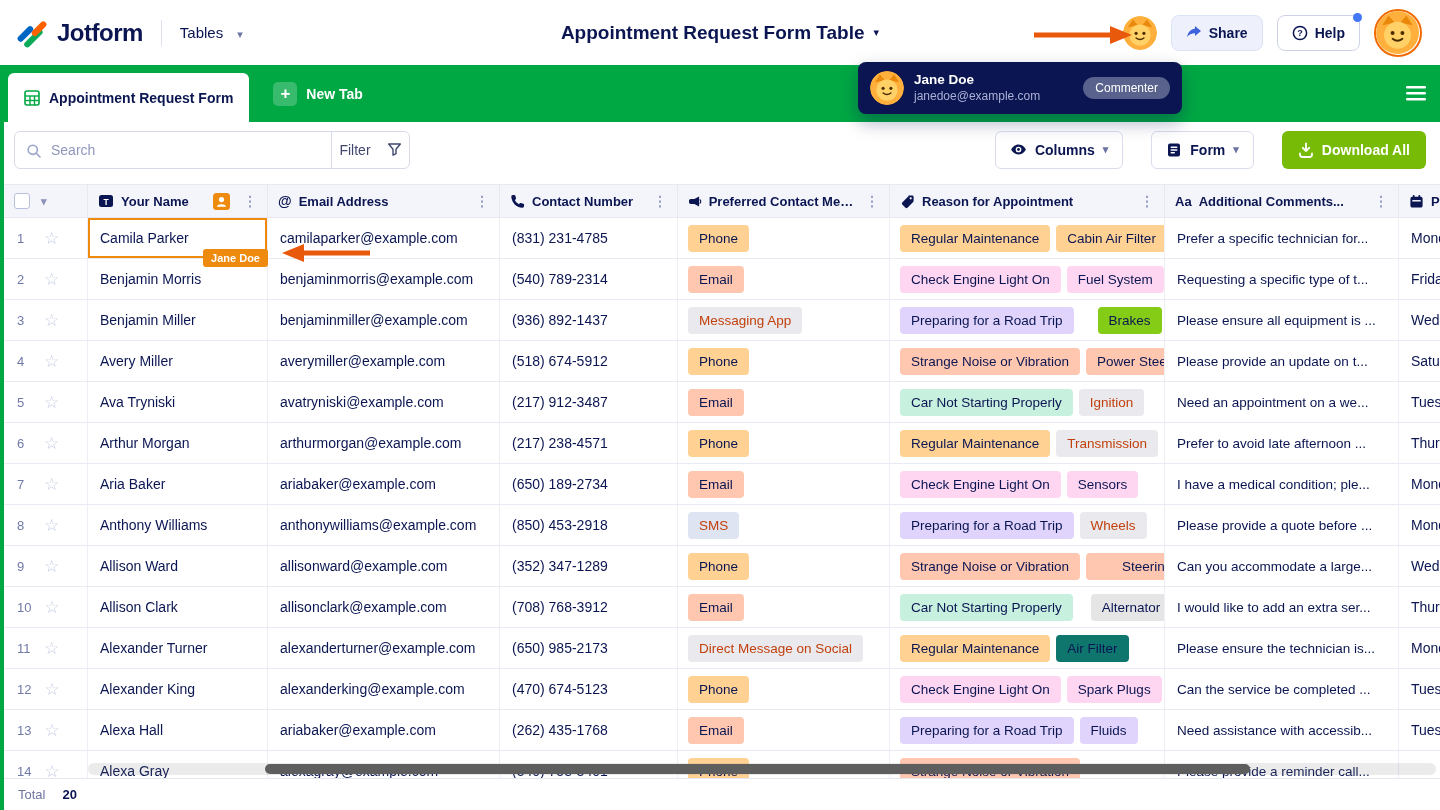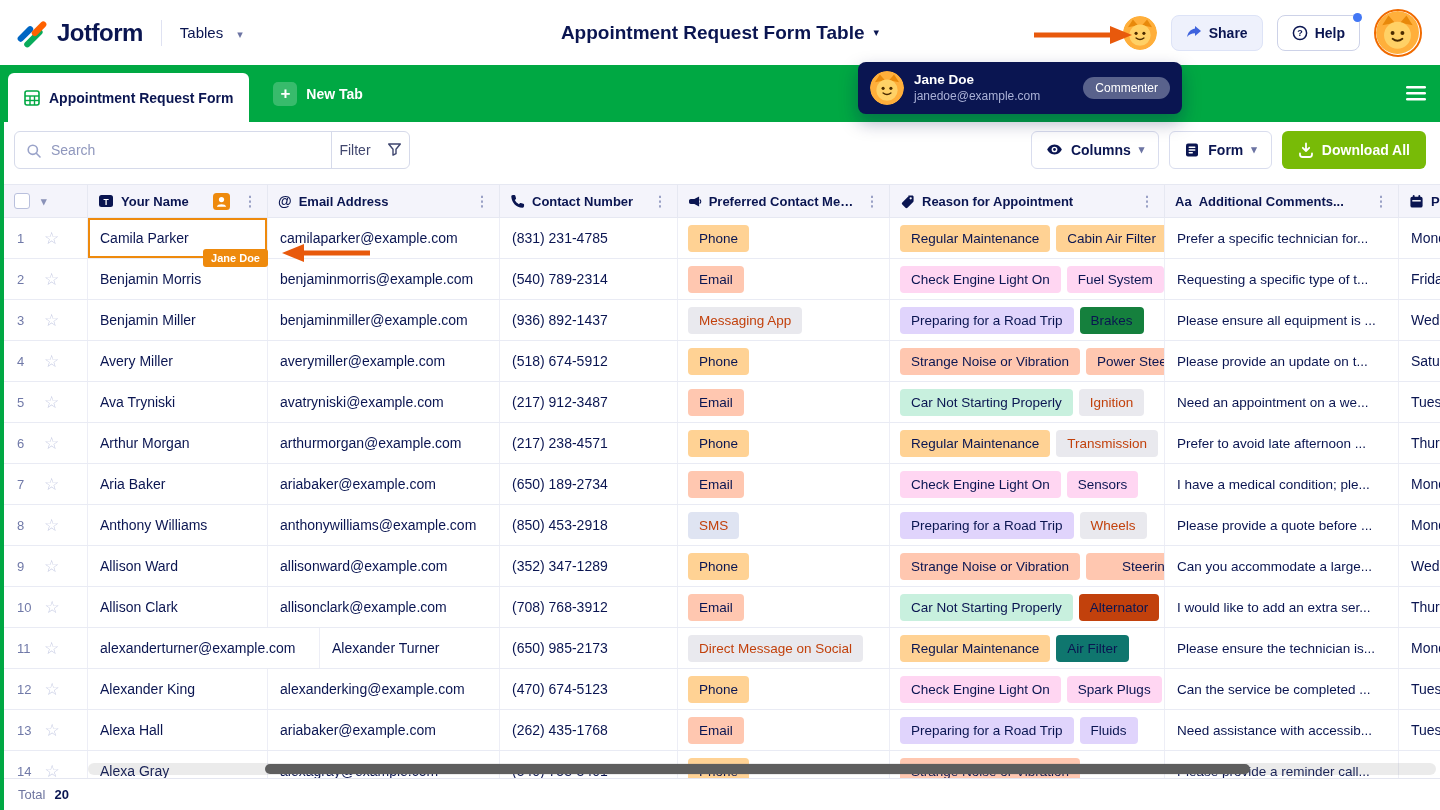--- a/index.html
+++ b/index.html
@@ -37,21 +37,21 @@
   .plus-box { width:24px; height:24px; border-radius:5px; background:rgba(255,255,255,.22); display:flex; align-items:center; justify-content:center; color:#fff; font-size:17px; font-weight:700; line-height:1; }
   .bar-menu { margin-left:auto; margin-right:14px; cursor:pointer; display:flex; }
 
   
   #toolbar { position:absolute; top:122px; left:0; right:0; height:55px; background:#fff; display:flex; align-items:center; padding:0 14px; z-index:10; }
   .search-wrap { display:flex; height:38px; width:396px; border:1px solid #d6daea; border-radius:6px; background:#fff; position:relative; overflow:hidden; }
   .search-wrap input { flex:1; border:none; outline:none; padding:0 10px 0 36px; font-size:14px; color:#0a1551; font-family:"Liberation Sans",sans-serif; background:transparent; }
   .search-wrap input::placeholder { color:#8f97bd; }
   .search-ic { position:absolute; left:11px; top:11px; }
   .filter-btn { width:78px; border-left:1px solid #d6daea; display:flex; align-items:center; justify-content:center; gap:16px; font-size:14px; color:#41476e; cursor:pointer; }
-  .tb-right { margin-left:auto; display:flex; align-items:center; gap:10px; }
+  .tb-right { margin-left:auto; display:flex; align-items:center; gap:28px; }
   .btn { height:38px; display:inline-flex; align-items:center; gap:8px; padding:0 14px; border-radius:6px; font-size:14px; font-weight:600; color:#0a1551; background:#fff; border:1px solid #d9ddee; cursor:pointer; }
   .btn-download { background:#78bb07; border:none; color:#fff; font-weight:700; padding:0 16px; }
 
   
   .c-idx{width:84px;} .c-name{width:180px;} .c-email{width:232px;} .c-phone{width:178px;}
   .c-pref{width:212px;} .c-reason{width:275px;} .c-comments{width:234px;} .c-day{width:164px;}
 
   #thead { position:absolute; top:184px; left:4px; width:1559px; height:34px; display:flex; background:#f4f4fb; border-top:1px solid #e6e8f2; border-bottom:1px solid #e6e8f2; z-index:3; }
   .th { display:flex; align-items:center; gap:7px; padding:0 10px; border-right:1px solid #e6e8f2; font-size:13px; font-weight:700; color:#0a1551; overflow:hidden; cursor:pointer; }
   .th .lbl { white-space:nowrap; overflow:hidden; text-overflow:ellipsis; }
@@ -71,21 +71,21 @@
   .c-comments .cellt { font-size:13.5px; }
   .chips { gap:6px; padding:0 10px; }
   .chip { flex:0 0 auto; height:27px; display:inline-flex; align-items:center; padding:0 11px; border-radius:4px; font-size:13.5px; color:#0a1551; white-space:nowrap; }
   .chip.muted { color:#c2410c; }
   .td.sel { box-shadow:inset 0 0 0 2px #ee8a0d; overflow:visible; z-index:5; }
   .sel-tag { position:absolute; right:-1px; bottom:-9px; background:#ee8a0d; color:#fff; font-size:11px; font-weight:700; padding:3px 8px; border-radius:3px; z-index:6; white-space:nowrap; }
 
   
   #hscroll-track { position:absolute; left:88px; width:1348px; top:763px; height:12px; background:rgba(120,120,120,.15); border-radius:6px; z-index:40; }
   #hscroll-thumb { position:absolute; left:265px; top:764px; width:985px; height:10px; background:#5e5e5e; border-radius:5px; z-index:41; cursor:grab; }
-  #footer { position:absolute; bottom:0; left:0; right:0; height:32px; background:#fff; border-top:1px solid #e4e6f0; display:flex; align-items:center; gap:9px; padding-left:18px; font-size:13px; color:#6f76a0; z-index:45; }
+  #footer { position:absolute; bottom:0; left:0; right:0; height:32px; background:#fff; border-top:1px solid #e4e6f0; display:flex; align-items:center; gap:17px; padding-left:18px; font-size:13px; color:#6f76a0; z-index:45; }
   #footer b { color:#0a1551; }
   #edge-strip { position:absolute; left:0; top:65px; width:4px; bottom:0; background:#00a843; z-index:60; }
 
   
   .annot { position:absolute; z-index:400; pointer-events:none; }
   #arrow-top { left:1032px; top:24px; }
   #arrow-cell { left:280px; top:242px; }
 </style>
 </head>
 <body>
@@ -367,21 +367,21 @@
         <span class="cellt email-t">benjaminmiller@example.com</span>
       </div>
     <div class="td c-phone">
         <span class="cellt phone-t">(936) 892-1437</span>
       </div>
     <div class="td c-pref chips">
         <span class="chip muted" style="background: rgb(233, 233, 238);">Messaging App</span>
       </div>
     <div class="td c-reason chips">
         <span class="chip" style="background: rgb(224, 212, 252);">Preparing for a Road Trip</span>
-        <span class="chip" style="background: #15803d;">Brakes</span>
+        <span class="chip" style="background: #84cc16; margin-left: 18px;">Brakes</span>
       </div>
     <div class="td c-comments">
         <span class="cellt comments-t">Please ensure all equipment is ...</span>
       </div>
     <div class="td c-day">
         <span class="cellt day-t">Wednesday</span>
       </div>
   </div>
 
   <div class="tr">
@@ -570,40 +570,40 @@
         <span class="cellt email-t">allisonclark@example.com</span>
       </div>
     <div class="td c-phone">
         <span class="cellt phone-t">(708) 768-3912</span>
       </div>
     <div class="td c-pref chips">
         <span class="chip" style="background: rgb(255, 199, 176);">Email</span>
       </div>
     <div class="td c-reason chips">
         <span class="chip" style="background: rgb(200, 240, 222);">Car Not Starting Properly</span>
-        <span class="chip" style="background: #c2410c;">Alternator</span>
+        <span class="chip" style="background: #e5e5e5; margin-left: 12px;">Alternator</span>
       </div>
     <div class="td c-comments">
         <span class="cellt comments-t">I would like to add an extra ser...</span>
       </div>
     <div class="td c-day">
         <span class="cellt day-t">Thursday</span>
       </div>
   </div>
 
   <div class="tr">
     <div class="td c-idx">
       <span class="rnum">11</span>
       <span class="star">☆</span>
     </div>
+    <div class="td c-name">
+        <span class="cellt name-t">Alexander Turner</span>
+      </div>
     <div class="td c-email">
         <span class="cellt email-t">alexanderturner@example.com</span>
-      </div>
-    <div class="td c-name">
-        <span class="cellt name-t">Alexander Turner</span>
       </div>
     <div class="td c-phone">
         <span class="cellt phone-t">(650) 985-2173</span>
       </div>
     <div class="td c-pref chips">
         <span class="chip muted" style="background: rgb(233, 233, 238);">Direct Message on Social</span>
       </div>
     <div class="td c-reason chips">
         <span class="chip" style="background: rgb(255, 210, 148);">Regular Maintenance</span>
         <span class="chip" style="background: #0f766e;">Air Filter</span>

